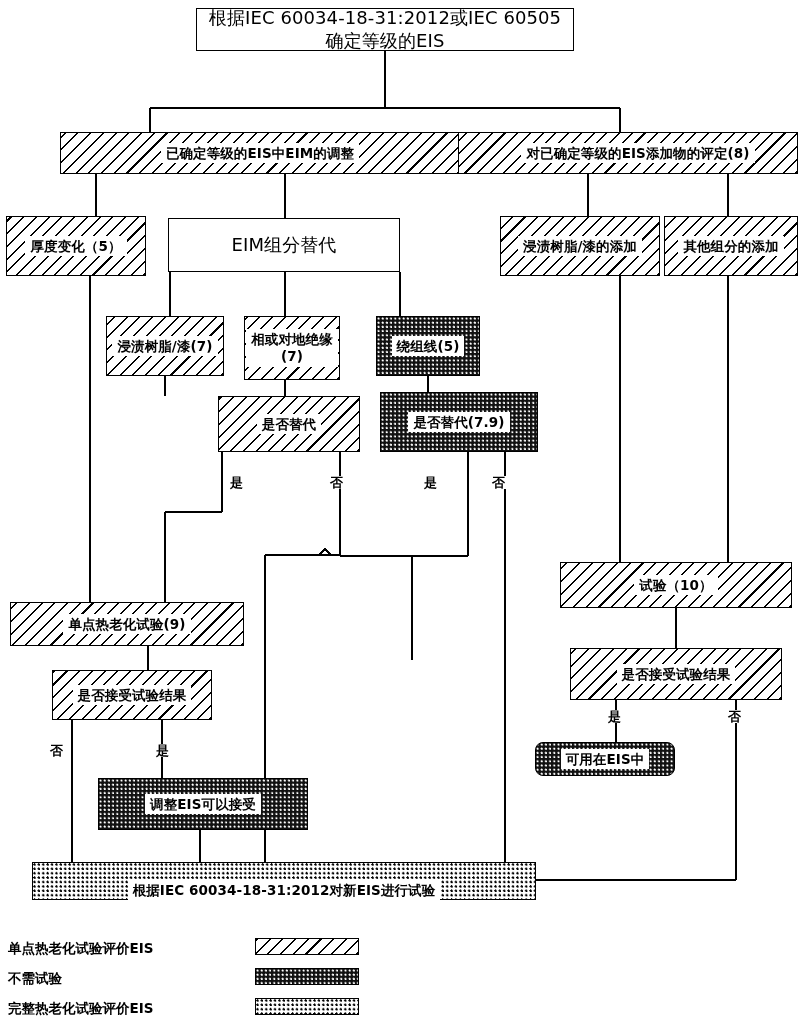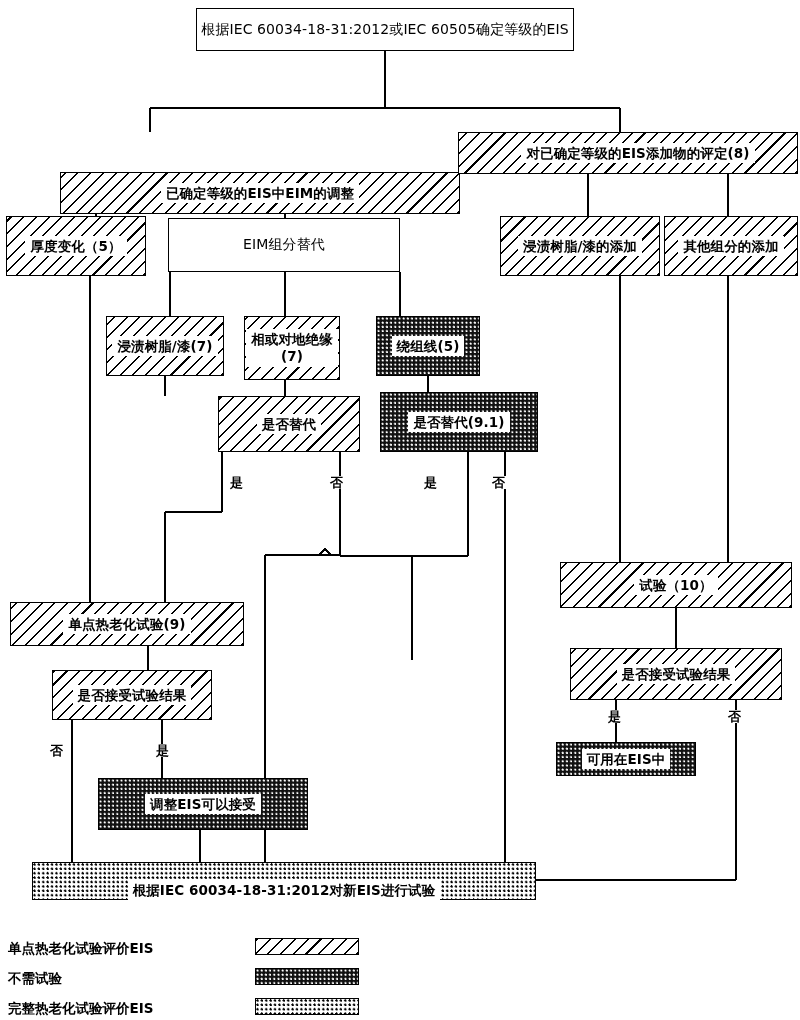--- a/index.html
+++ b/index.html
@@ -38,21 +38,21 @@
   .node .lbl{
     position:relative;
     z-index:4;
     padding:0 3px;
     white-space:pre-line;
   }
   
   .fill-plain{
     background:#ffffff;
   }
-  .fill-plain .lbl{ background:transparent; font-weight:normal; font-size:14px;}
+  .fill-plain .lbl{ background:transparent; font-weight:normal; font-size:18px;}
 
   
   .fill-hatch{
     background-color:#ffffff;
     background-image:repeating-linear-gradient(
         -45deg,
         #000 0px, #000 1.5px,
         rgba(0,0,0,0) 1.5px, rgba(0,0,0,0) 9px);
   }
   .fill-hatch .lbl{
@@ -193,21 +193,21 @@
       <path d="M162,720 L162,778"></path>
 
       <path d="M200,830 L200,868"></path>
     </g>
   </svg>
 
   <div class="node fill-plain" style="left:196px;top:8px;width:378px;height:43px;">
     <span class="lbl">根据IEC 60034-18-31:2012或IEC 60505确定等级的EIS</span>
   </div>
 
-  <div class="node fill-hatch" style="left:60px;top:132px;width:400px;height:42px;margin-top:40px;">
+  <div class="node fill-hatch" style="left:60px;top:132px;width:400px;height:42px;">
     <span class="lbl">已确定等级的EIS中EIM的调整</span>
   </div>
 
   <div class="node fill-hatch" style="left:458px;top:132px;width:340px;height:42px;padding-left:20px;">
     <span class="lbl">对已确定等级的EIS添加物的评定(8)</span>
   </div>
 
   <div class="node fill-hatch" style="left:6px;top:216px;width:140px;height:60px;">
     <span class="lbl">厚度变化（5）</span>
   </div>
@@ -235,40 +235,40 @@
 
   <div class="node fill-darkdot" style="left:376px;top:316px;width:104px;height:60px;">
     <span class="lbl">绕组线(5)</span>
   </div>
 
   <div class="node fill-hatch" style="left:218px;top:396px;width:142px;height:56px;">
     <span class="lbl">是否替代</span>
   </div>
 
   <div class="node fill-darkdot" style="left:380px;top:392px;width:158px;height:60px;">
-    <span class="lbl">是否替代(9.1)</span>
+    <span class="lbl">是否替代(7.9)</span>
   </div>
 
   <div class="node fill-hatch" style="left:560px;top:562px;width:232px;height:46px;">
     <span class="lbl">试验（10）</span>
   </div>
 
   <div class="node fill-hatch" style="left:10px;top:602px;width:234px;height:44px;">
     <span class="lbl">单点热老化试验(9)</span>
   </div>
 
   <div class="node fill-hatch" style="left:52px;top:670px;width:160px;height:50px;">
     <span class="lbl">是否接受试验结果</span>
   </div>
 
   <div class="node fill-hatch" style="left:570px;top:648px;width:212px;height:52px;">
     <span class="lbl">是否接受试验结果</span>
   </div>
 
-  <div class="node fill-darkdot" style="left:556px;top:742px;width:140px;height:34px;">
+  <div class="node fill-darkdot" style="left:535px;top:742px;width:140px;height:34px;border-radius:8px;">
     <span class="lbl">可用在EIS中</span>
   </div>
 
   <div class="node fill-darkdot" style="left:98px;top:778px;width:210px;height:52px;">
     <span class="lbl">调整EIS可以接受</span>
   </div>
 
   <div class="node fill-lightdot" style="left:32px;top:862px;width:504px;height:38px;">
     <span class="lbl">根据IEC 60034-18-31:2012对新EIS进行试验</span>
   </div>

